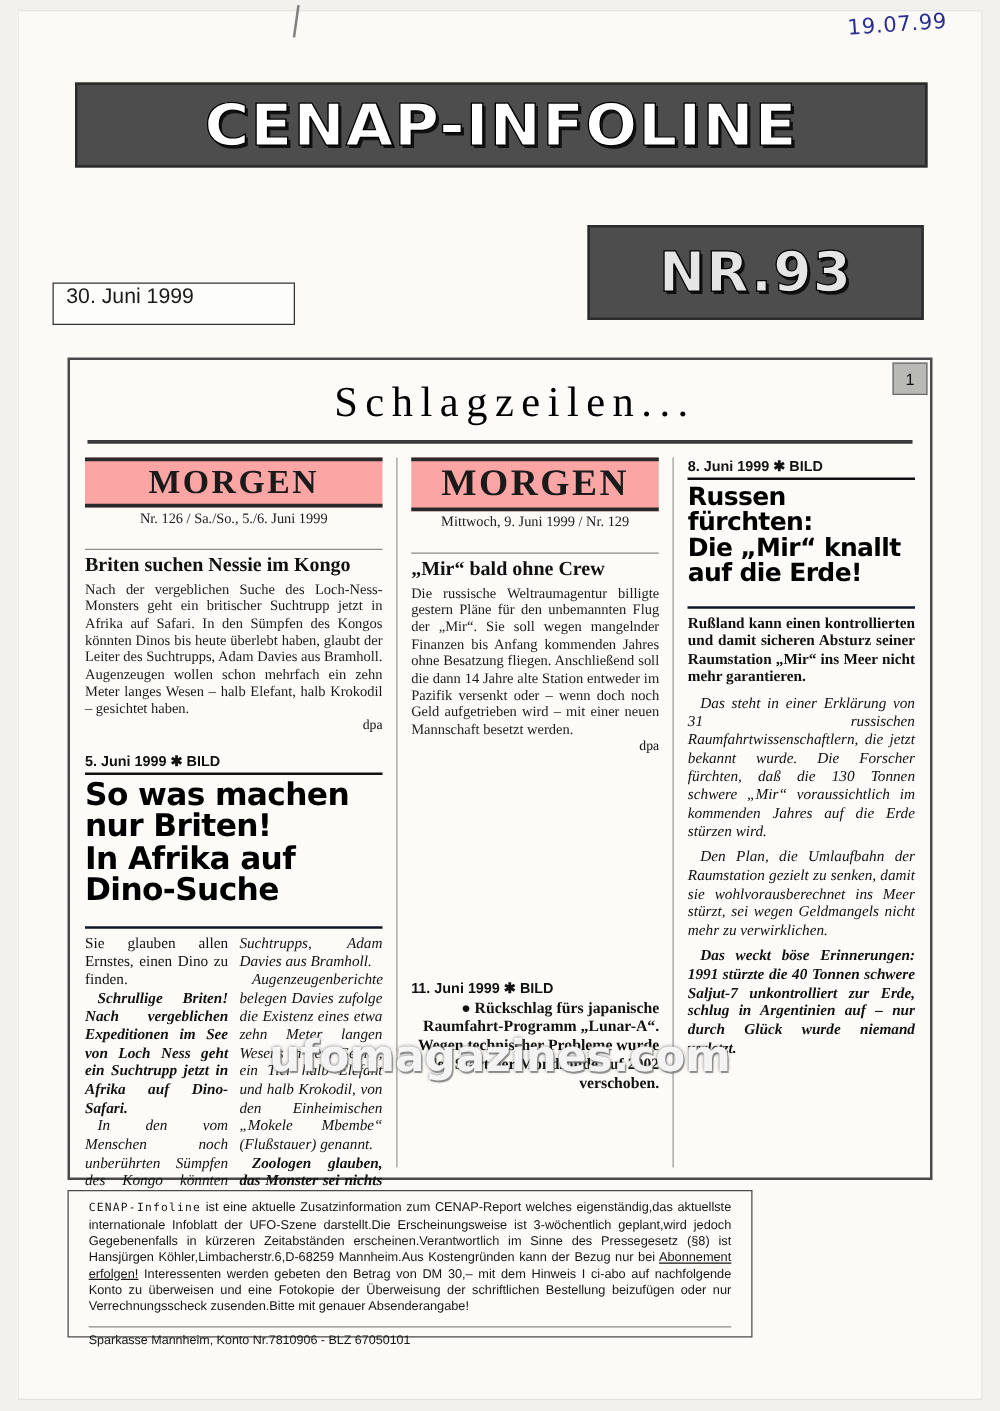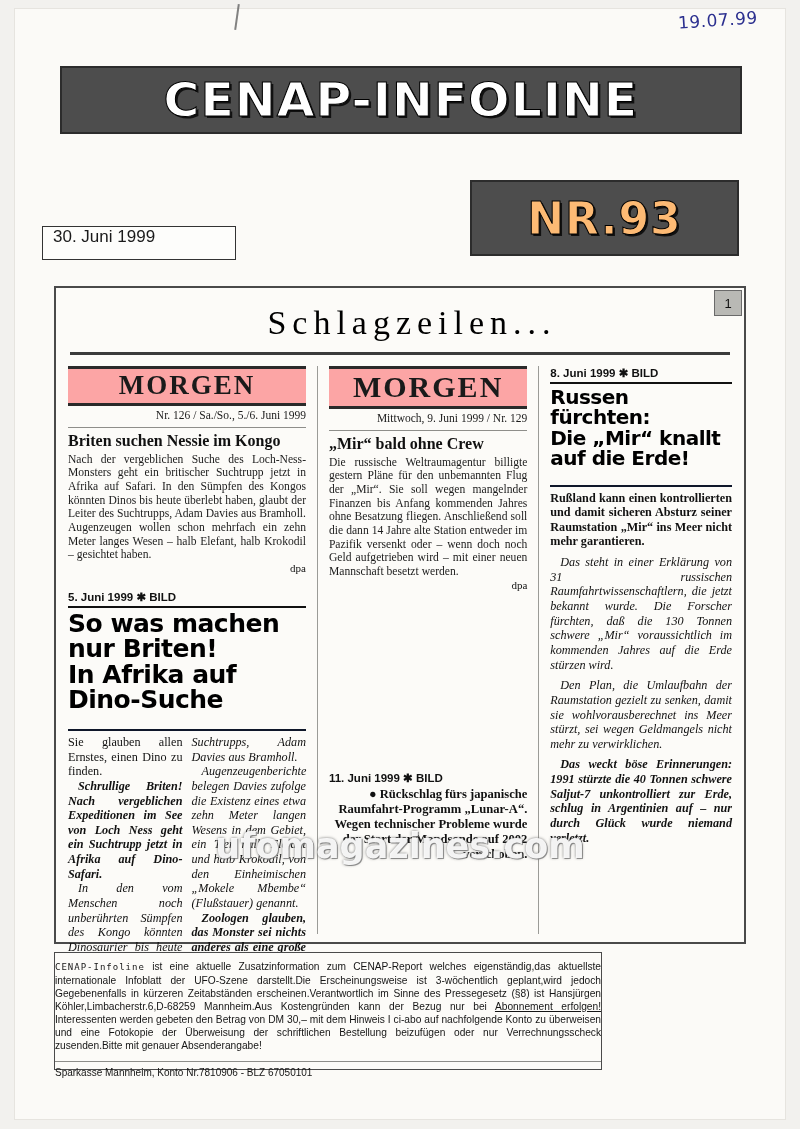--- a/index.html
+++ b/index.html
@@ -86,21 +86,21 @@
     background: #4d4d4d;
     border: 2px solid #2c2c2c;
     display: flex;
     align-items: center;
     justify-content: center;
   }
   .issue-text {
     font-family: "DejaVu Sans", sans-serif;
     font-weight: bold;
     font-size: 44px;
-    color: #fdba74;
+    color: #e5e5e5;
     -webkit-text-stroke: 1px #000;
     text-shadow: 2px 2px 0 #111;
     letter-spacing: 1px;
   }
 
   .datebox {
     position: absolute;
     left: 42px;
     top: 226px;
     width: 194px;
@@ -191,25 +191,25 @@
     border-top: 3px solid #2a2a2a;
     border-bottom: 3px solid #2a2a2a;
     padding: 1px 0 2px 0;
     background: #fca5a5;
   }
   .morgen.wide { font-size: 30px; }
 
   .src-line {
     font-family: "Liberation Serif", serif;
     font-size: 11.5px;
-    text-align: right;
+    text-align: center;
     color: #1a1a1a;
     margin: 3px 0 2px 0;
     border-bottom: 1px solid #8e8e8a;
-    padding-bottom: 6px;
+    padding-bottom: 18px;
   }
 
   .head-serif {
     font-family: "Liberation Serif", serif;
     font-weight: bold;
     font-size: 16px;
     color: #111;
     margin: 4px 0 3px 0;
     line-height: 1.1;
   }
@@ -283,21 +283,21 @@
   
   .imprint {
     position: absolute;
     left: 54px;
     top: 952px;
     width: 548px;
     height: 118px;
     border: 1px solid #4a4a4a;
     background: #fcfbf8;
     box-sizing: border-box;
-    padding: 7px 0;
+    padding: 7px 16px;
     font-family: "Liberation Sans", sans-serif;
     font-size: 10.2px;
     line-height: 1.28;
     color: #151515;
     text-align: justify;
   }
   .imprint .lead {
     font-family: "DejaVu Sans Mono", monospace;
     font-size: 9px;
     letter-spacing: 1px;

